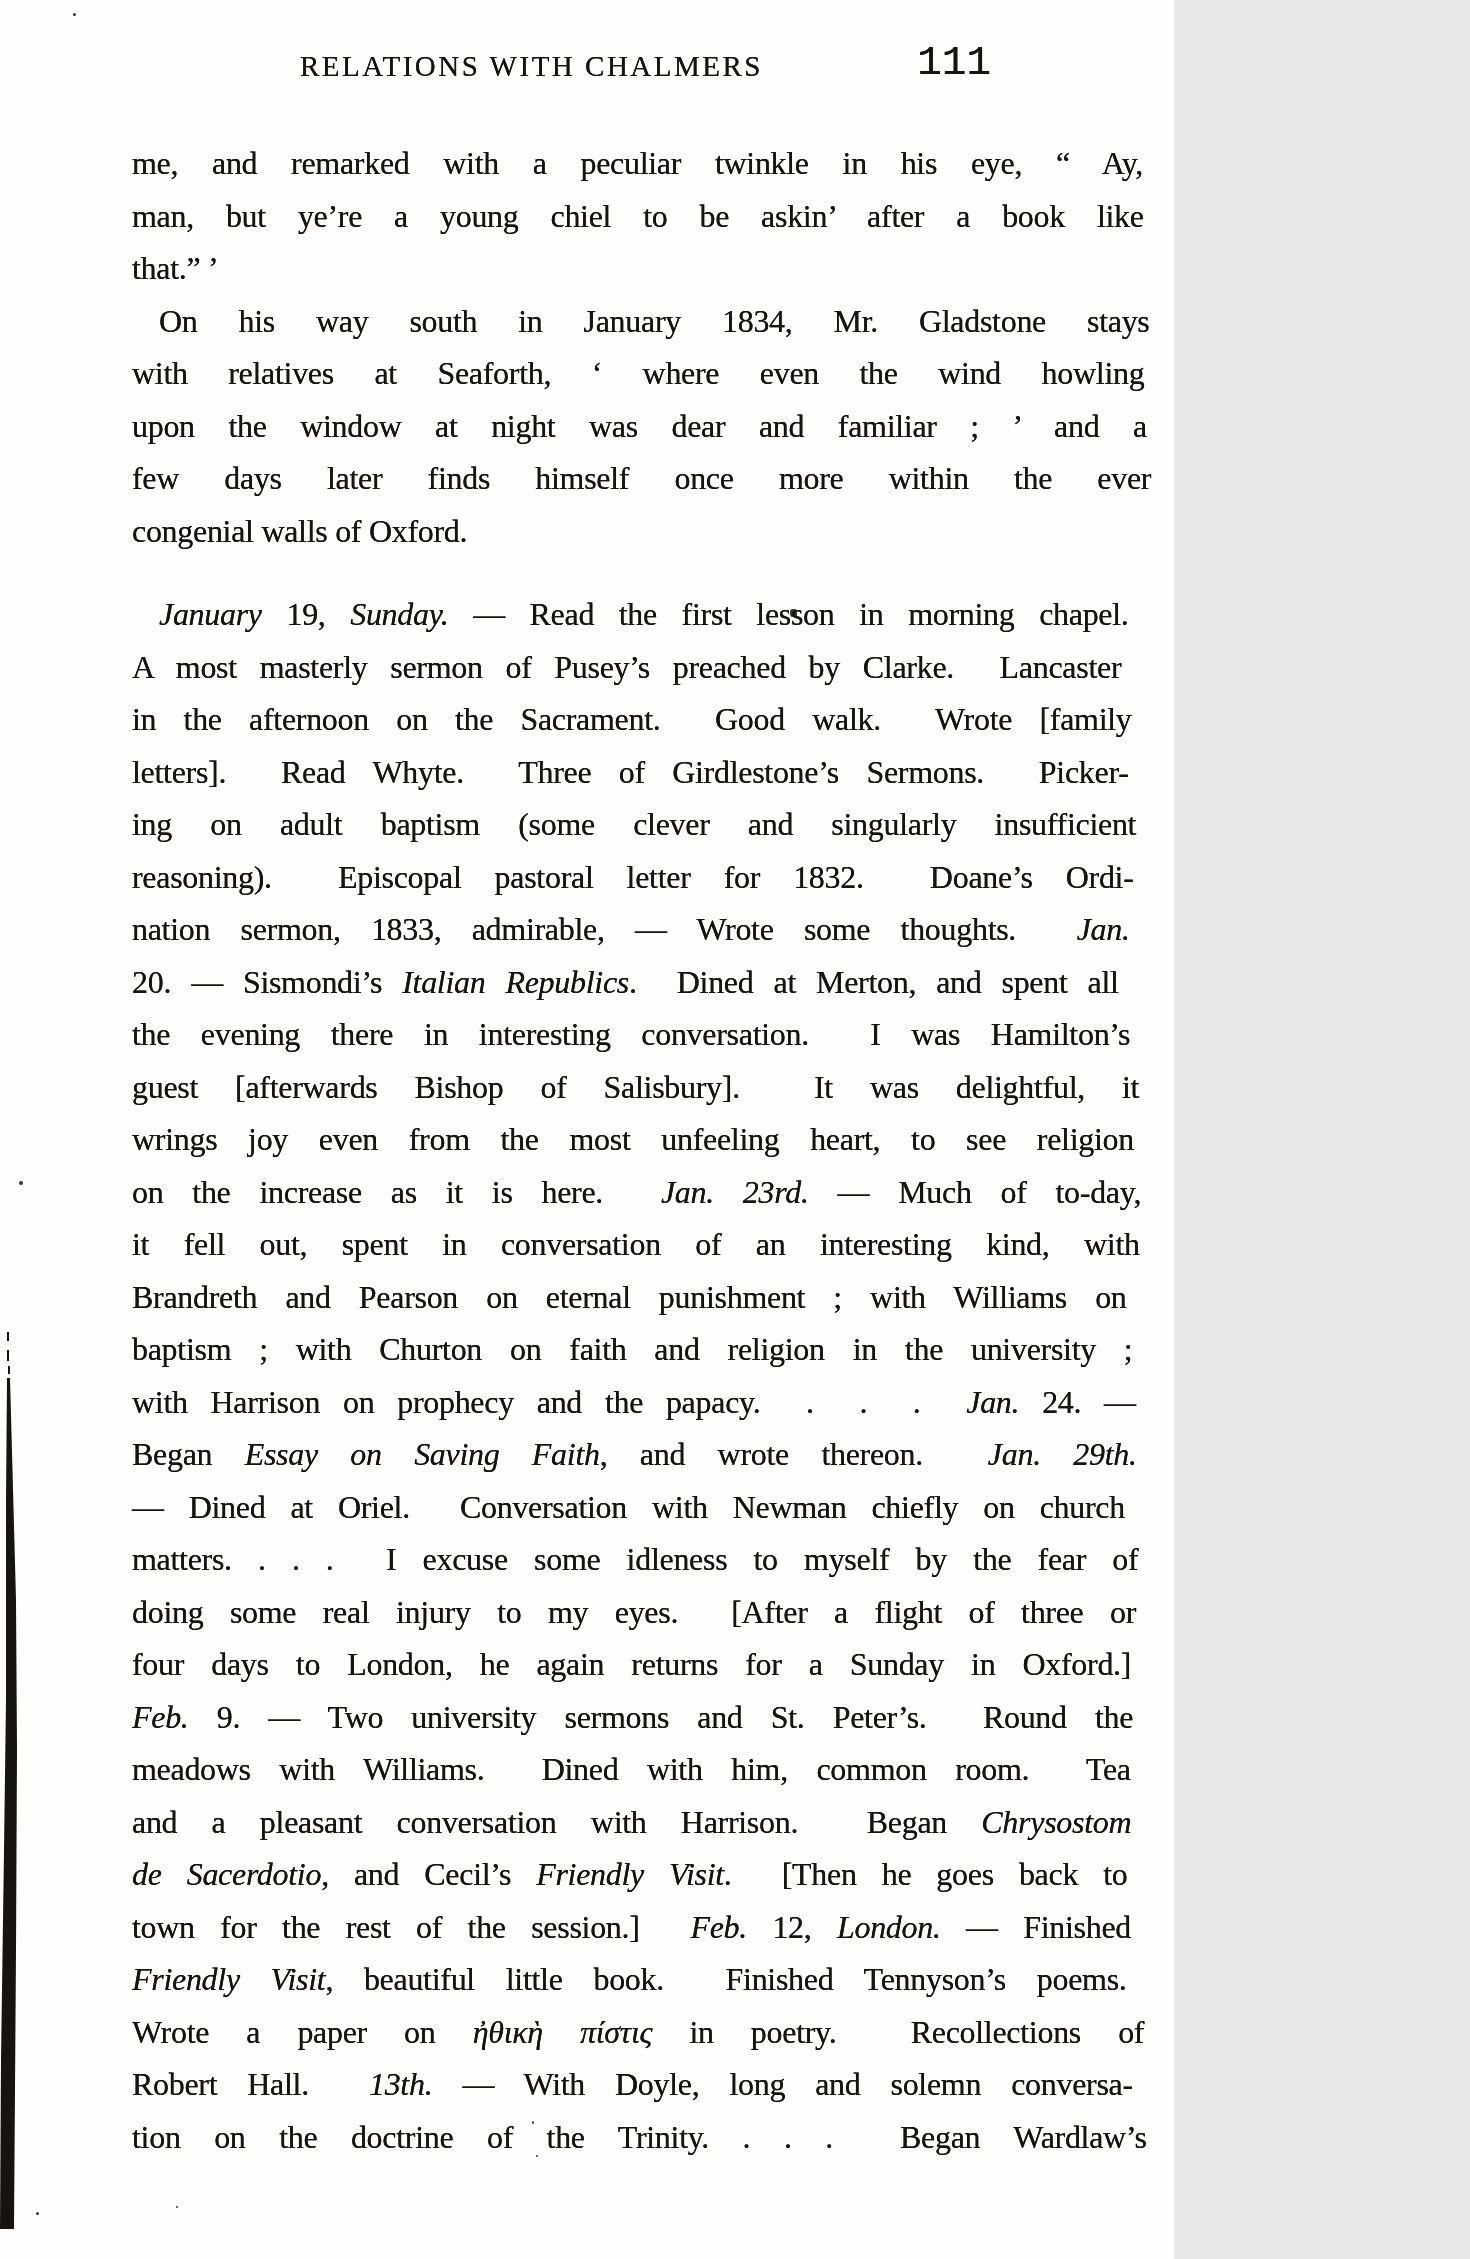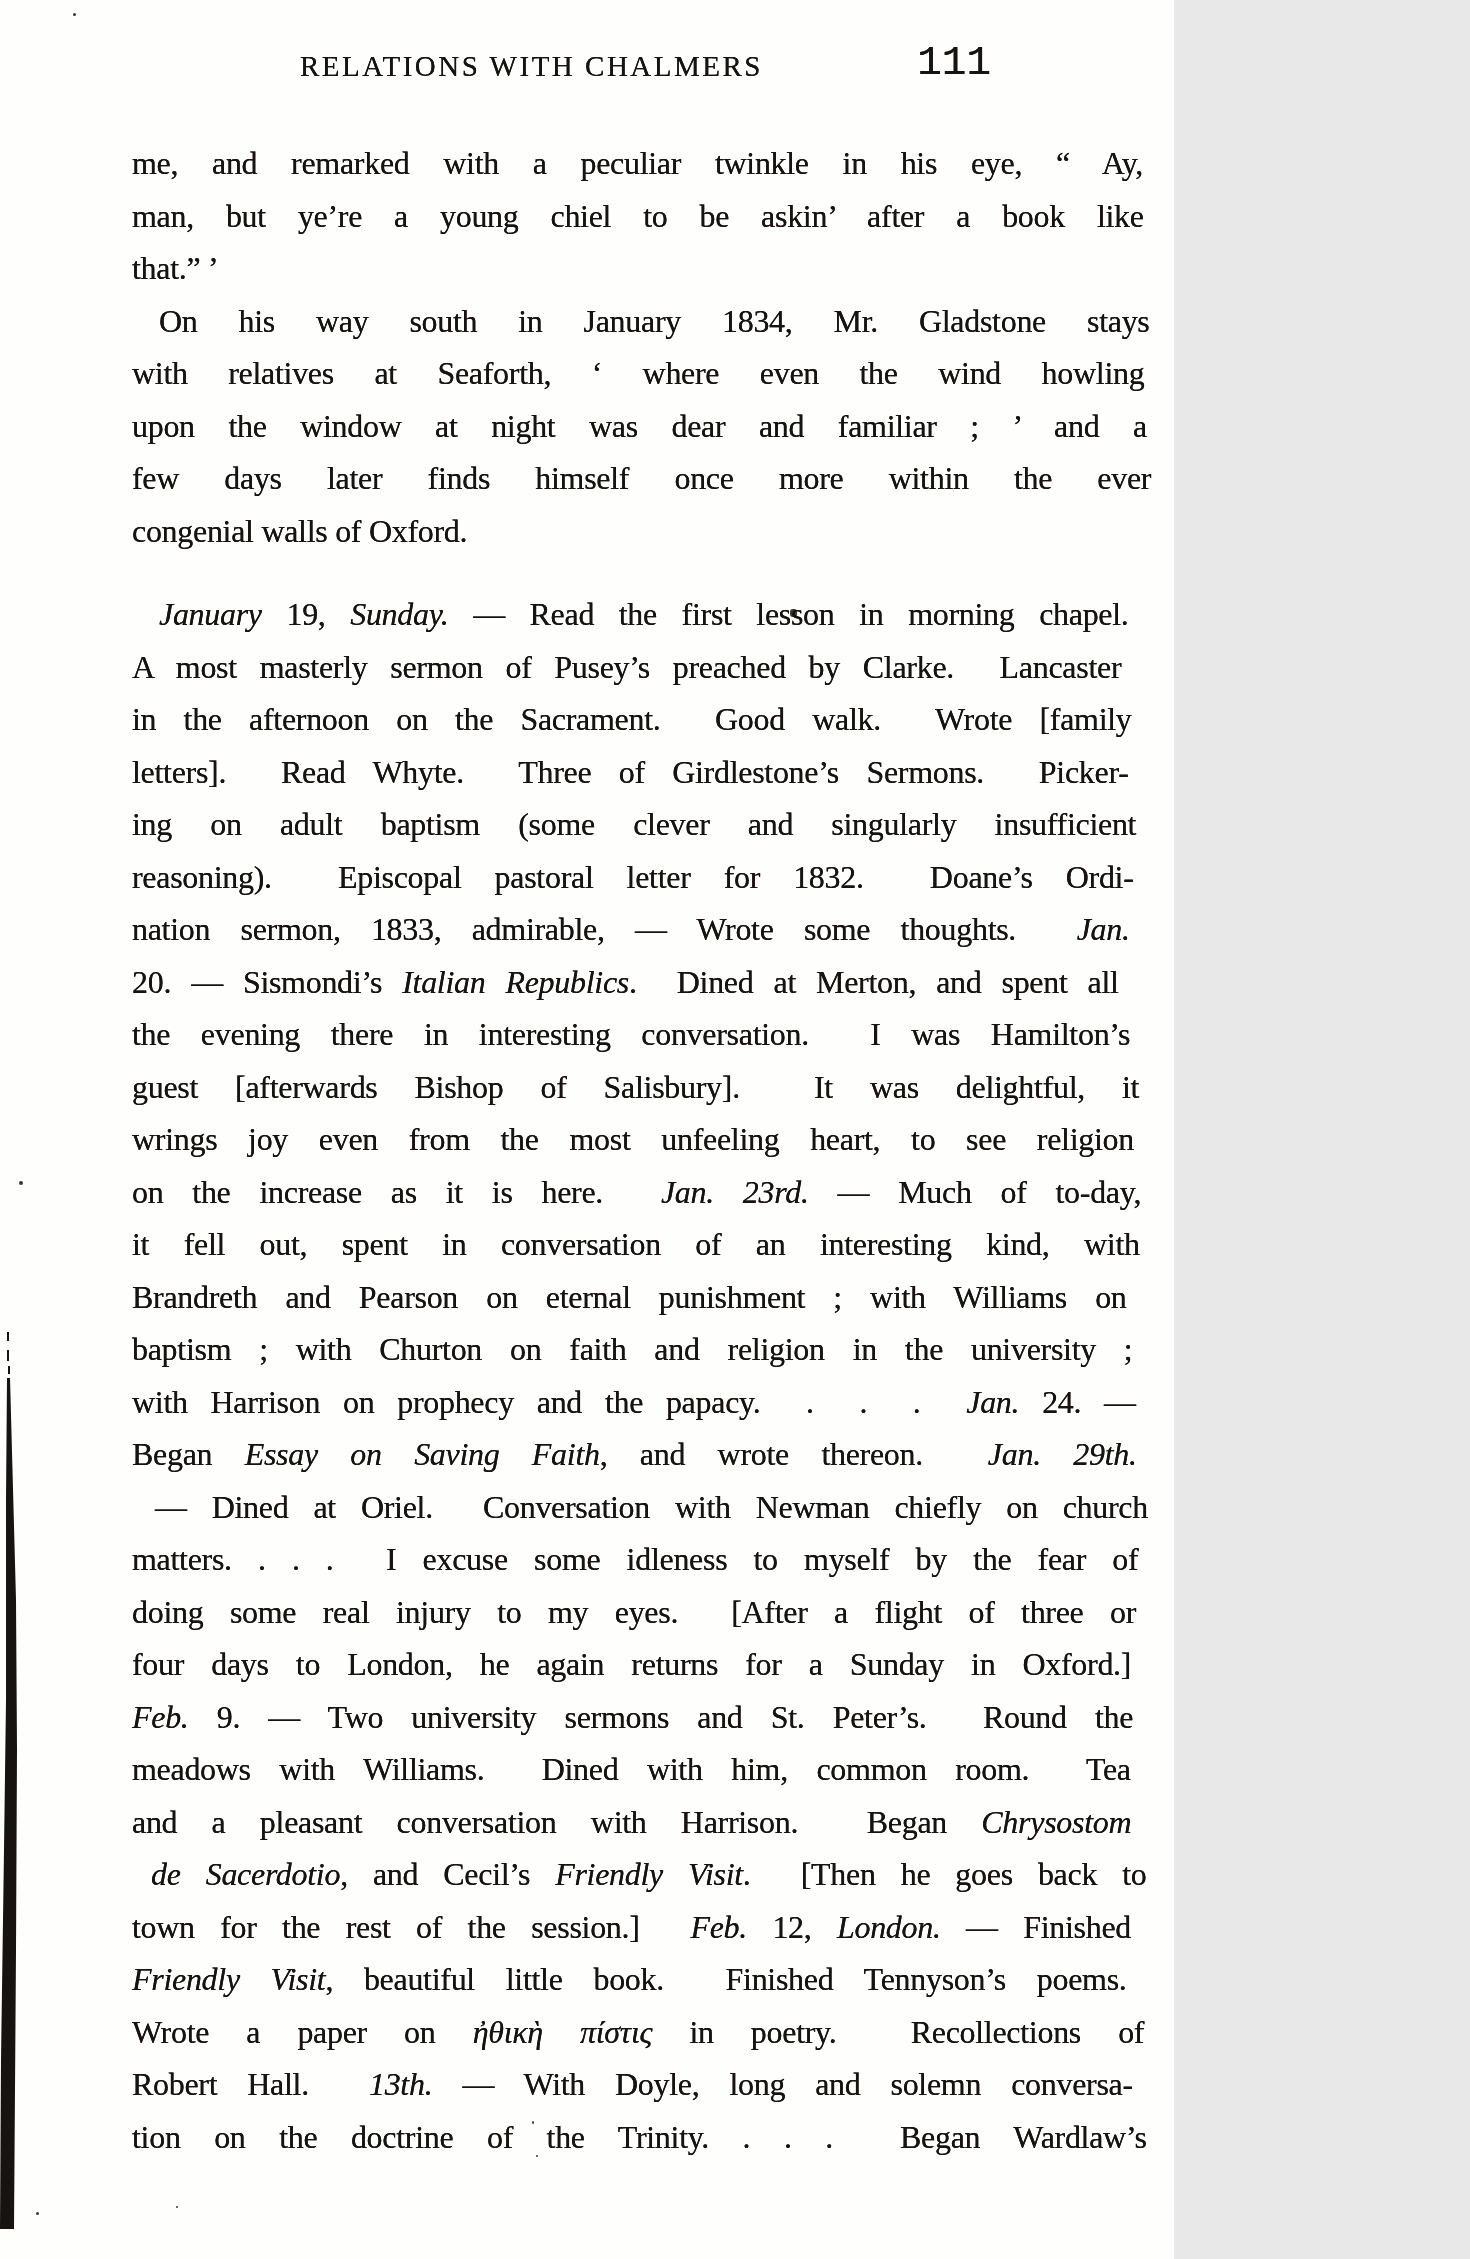--- a/index.html
+++ b/index.html
@@ -96,28 +96,28 @@
       <div class="bline"><span class="line-text" style="word-spacing: 12.34px; text-align: right;">20. — Sismondi’s <i>Italian Republics</i>.  Dined at Merton, and spent all</span></div>
       <div class="bline"><span class="line-text" style="word-spacing: 22.98px;">the evening there in interesting conversation.  I was Hamilton’s</span></div>
       <div class="bline"><span class="line-text" style="word-spacing: 29.35px;">guest [afterwards Bishop of Salisbury].  It was delightful, it</span></div>
       <div class="bline"><span class="line-text" style="word-spacing: 23.05px;">wrings joy even from the most unfeeling heart, to see religion</span></div>
       <div class="bline"><span class="line-text" style="word-spacing: 21.22px;">on the increase as it is here.  <i>Jan. 23rd.</i> — Much of to-day,</span></div>
       <div class="bline"><span class="line-text" style="word-spacing: 26.76px;">it fell out, spent in conversation of an interesting kind, with</span></div>
       <div class="bline"><span class="line-text" style="word-spacing: 20.45px;">Brandreth and Pearson on eternal punishment ; with Williams on</span></div>
       <div class="bline"><span class="line-text" style="word-spacing: 20.22px;">baptism ; with Churton on faith and religion in the university ;</span></div>
       <div class="bline"><span class="line-text" style="word-spacing: 15.15px;">with Harrison on prophecy and the papacy.  .  .  .  <i>Jan.</i> 24. —</span></div>
       <div class="bline"><span class="line-text" style="word-spacing: 24.74px;">Began <i>Essay on Saving Faith</i>, and wrote thereon.  <i>Jan. 29th.</i></span></div>
-      <div class="bline"><span class="line-text" style="word-spacing: 17.32px; margin-left: 23px;">— Dined at Oriel.  Conversation with Newman chiefly on church</span></div>
+      <div class="bline"><span class="line-text" style="word-spacing: 17.32px;">— Dined at Oriel.  Conversation with Newman chiefly on church</span></div>
       <div class="bline"><span class="line-text" style="word-spacing: 18.52px;">matters. . . .  I excuse some idleness to myself by the fear of</span></div>
       <div class="bline"><span class="line-text" style="word-spacing: 18.81px;">doing some real injury to my eyes.  [After a flight of three or</span></div>
       <div class="bline"><span class="line-text" style="word-spacing: 19.41px;">four days to London, he again returns for a Sunday in Oxford.]</span></div>
       <div class="bline"><span class="line-text" style="word-spacing: 20.48px;"><i>Feb.</i> 9. — Two university sermons and St. Peter’s.  Round the</span></div>
       <div class="bline"><span class="line-text" style="word-spacing: 20.91px;">meadows with Williams.  Dined with him, common room.  Tea</span></div>
       <div class="bline"><span class="line-text" style="word-spacing: 26.62px;">and a pleasant conversation with Harrison.  Began <i>Chrysostom</i></span></div>
-      <div class="bline"><span class="line-text" style="word-spacing: 17.38px; margin-left: 19px;"><i>de Sacerdotio</i>, and Cecil’s <i>Friendly Visit</i>.  [Then he goes back to</span></div>
+      <div class="bline"><span class="line-text" style="word-spacing: 17.38px;"><i>de Sacerdotio</i>, and Cecil’s <i>Friendly Visit</i>.  [Then he goes back to</span></div>
       <div class="bline"><span class="line-text" style="word-spacing: 17.72px;">town for the rest of the session.]  <i>Feb.</i> 12, <i>London.</i> — Finished</span></div>
       <div class="bline"><span class="line-text" style="word-spacing: 23.11px;"><i>Friendly Visit</i>, beautiful little book.  Finished Tennyson’s poems.</span></div>
       <div class="bline"><span class="line-text" style="word-spacing: 29.45px;">Wrote a paper on <i>ἠθικὴ πίστις</i> in poetry.  Recollections of</span></div>
       <div class="bline"><span class="line-text" style="word-spacing: 22.32px;">Robert Hall.  <i>13th.</i> — With Doyle, long and solemn conversa-</span></div>
       <div class="bline"><span class="line-text" style="word-spacing: 25.88px;">tion on the doctrine of the Trinity. . . .  Began Wardlaw’s</span></div>
     </main>
 
   <svg class="gutter" width="26" height="2259" viewBox="0 0 26 2259">
     <rect x="7" y="1332" width="2" height="9" fill="#171310"></rect>
     <rect x="7" y="1350" width="2" height="11" fill="#171310"></rect>

